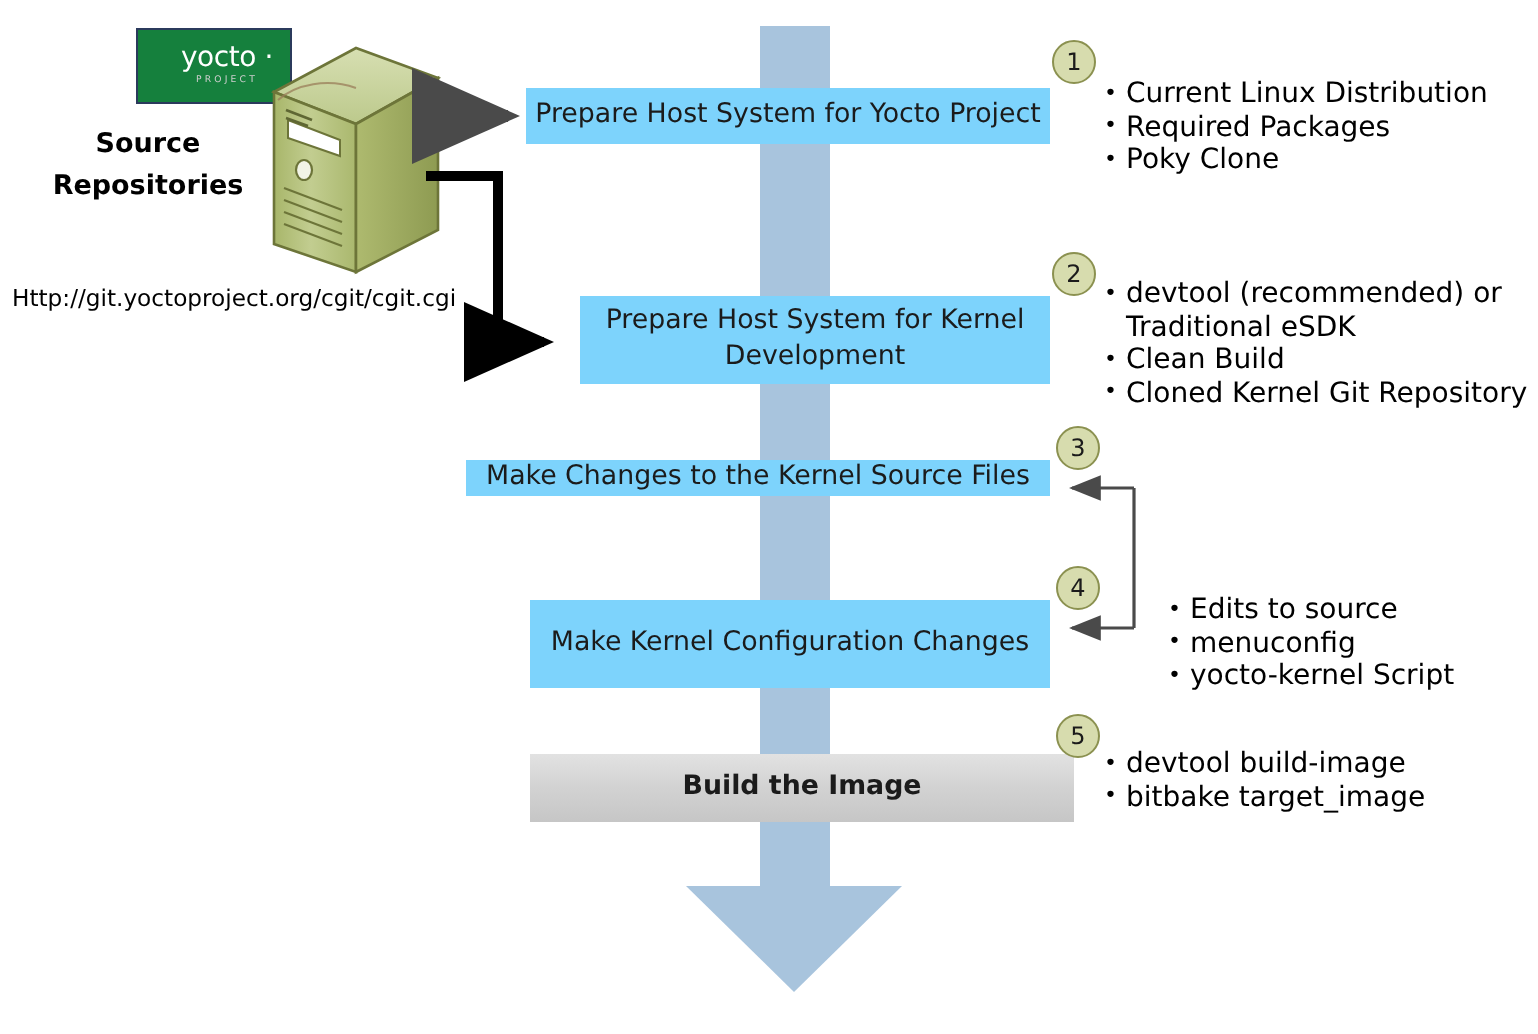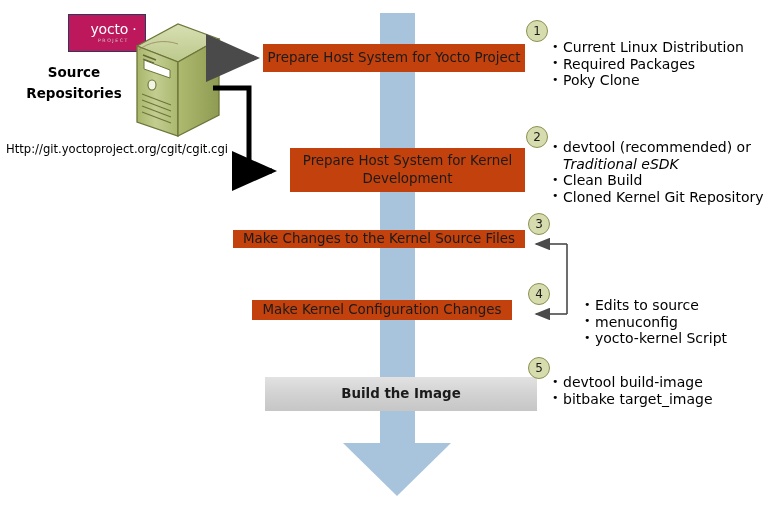--- a/index.html
+++ b/index.html
@@ -38,21 +38,21 @@
     border-top: 53px solid #a8c4dd;
   }
 
   
   .yocto-logo {
     position: absolute;
     left: 68px;
     top: 14px;
     width: 78px;
     height: 38px;
-    background: #be185d;
+    background: #15803d;
     border: 1px solid #2b3a5c;
     display: flex;
     flex-direction: column;
     align-items: center;
     justify-content: center;
     box-sizing: border-box;
     padding-left: 13px;
   }
   .yocto-word {
     color: #ffffff;
@@ -96,38 +96,38 @@
     left: 134px;
     top: 22px;
     width: 88px;
     height: 118px;
   }
   .server svg { display: block; }
 
   
   .pbox {
     position: absolute;
-    background: #c2410c;
+    background: #7dd3fc;
     color: #1b1b1b;
     font-size: 13.4px;
     display: flex;
     align-items: center;
     justify-content: center;
     text-align: center;
     box-sizing: border-box;
     line-height: 18px;
   }
   .pbox.grad {
     background: linear-gradient(to bottom, #e2e2e2 0%, #d2d2d2 50%, #c6c6c6 100%);
     font-weight: bold;
   }
   #box1 { left: 263px; top: 44px;  width: 262px; height: 28px; }
   #box2 { left: 290px; top: 148px; width: 235px; height: 44px; }
   #box3 { left: 233px; top: 230px; width: 292px; height: 18px; }
-  #box4 { left: 252px; top: 300px; width: 260px; height: 20px; }
+  #box4 { left: 265px; top: 300px; width: 260px; height: 44px; }
   #box5 { left: 265px; top: 377px; width: 272px; height: 34px; }
 
   
   .badge {
     position: absolute;
     width: 22px;
     height: 22px;
     border-radius: 50%;
     background: #d7dcae;
     border: 1.5px solid #8b9150;
@@ -159,21 +159,21 @@
     padding-left: 11px;
     white-space: nowrap;
   }
   .blist li::before {
     content: "\2022";
     position: absolute;
     left: 0;
     top: -0.5px;
     font-size: 11px;
   }
-  .blist li.cont-line { padding-left: 11px; font-style: italic; }
+  .blist li.cont-line { padding-left: 11px; }
   .blist li.cont-line::before { content: ""; }
   .ital { }
 
   #bullets1 { left: 552px; top: 39px; }
   #bullets2 { left: 552px; top: 139px; }
   #bullets3 { left: 584px; top: 257px; margin-top: 40px; }
   #bullets5 { left: 552px; top: 374px; }
 
   
   .conn {

